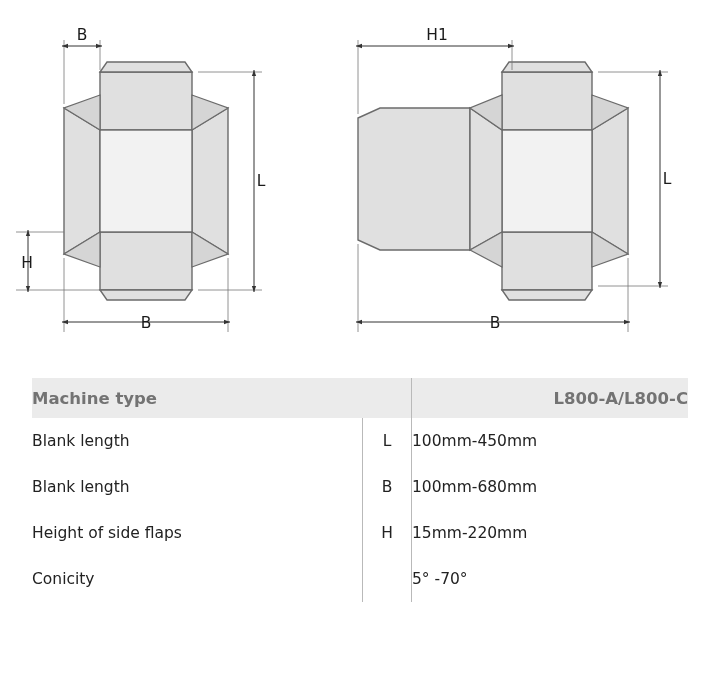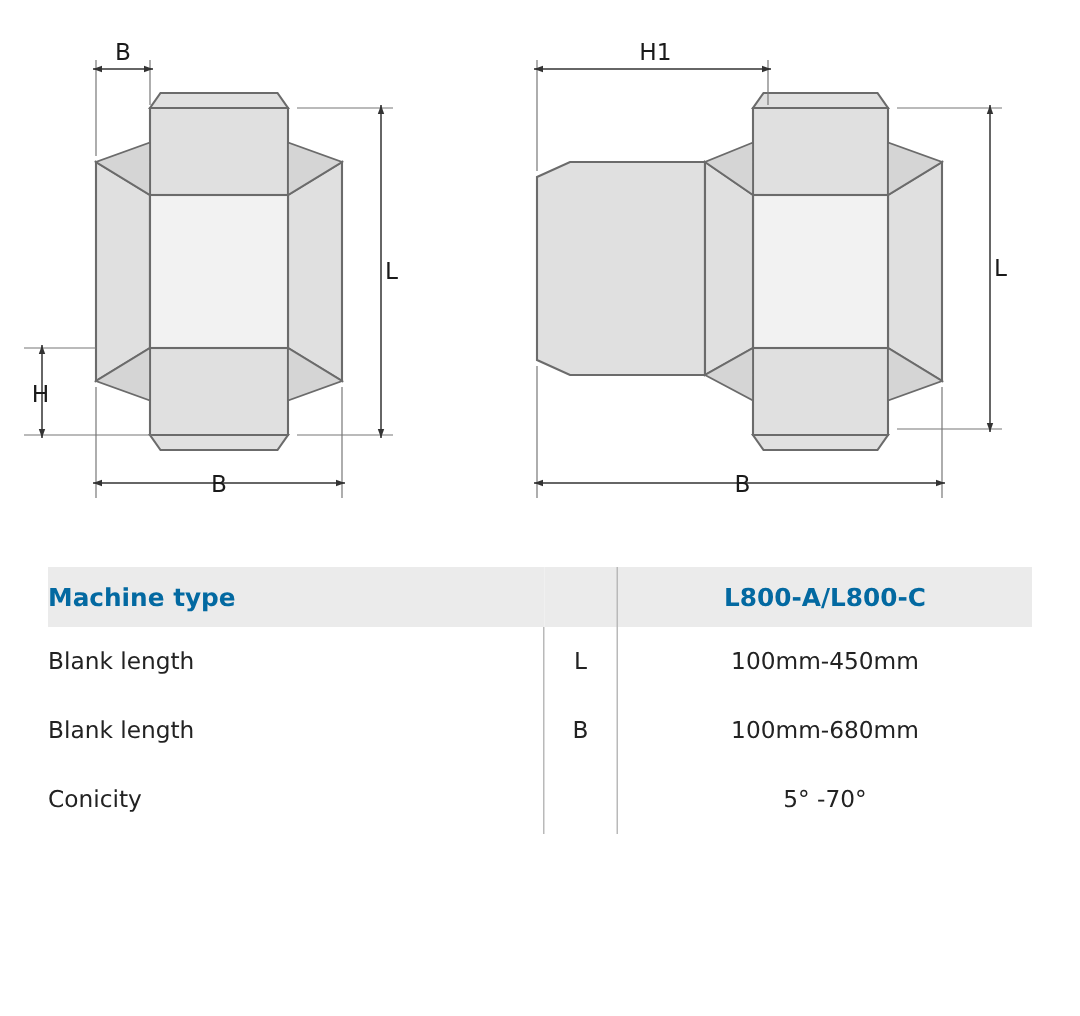--- a/index.html
+++ b/index.html
@@ -34,44 +34,43 @@
     border: 0;
     padding: 0;
   }
   .hdr-row {
     background: #ebebeb;
   }
   .hdr-row td {
     height: 40px;
     font-weight: bold;
     font-size: 16.5px;
-    color: #0369a1;
+    color: #737373;
     border-top: 1.5px solid #b9b9b9;
     border-bottom: 1.5px solid #b9b9b9;
   }
   .c-name {
     padding-left: 22px;
     text-align: left;
     width: 330px;
   }
   .c-sym {
     width: 48px;
     text-align: center;
     border-left: 1.5px solid #b9b9b9 !important;
   }
   .c-val {
-    text-align: center;
     border-left: 1.5px solid #b9b9b9 !important;
   }
   .hdr-row .c-sym {
     border-left: none !important;
   }
   .hdr-row .c-val {
     padding-left: 22px;
-    text-align: center;
+    text-align: right;
   }
   .body-row td {
     height: 46px;
     border-bottom: 1px solid #d8d8d8;
     color: #222;
   }
   .body-row:last-child td {
     border-bottom: 1.5px solid #b9b9b9;
   }
   .body-row .c-name {
@@ -193,18 +192,23 @@
       <td class="c-name">Blank length</td>
       <td class="c-sym">L</td>
       <td class="c-val">100mm-450mm</td>
     </tr>
     <tr class="body-row">
       <td class="c-name">Blank length</td>
       <td class="c-sym">B</td>
       <td class="c-val">100mm-680mm</td>
     </tr>
     <tr class="body-row">
+      <td class="c-name">Height of side flaps</td>
+      <td class="c-sym">H</td>
+      <td class="c-val">15mm-220mm</td>
+    </tr>
+    <tr class="body-row">
       <td class="c-name">Conicity</td>
       <td class="c-sym"></td>
       <td class="c-val">5° -70°</td>
     </tr>
   </tbody>
 </table>
 
 </body></html>

